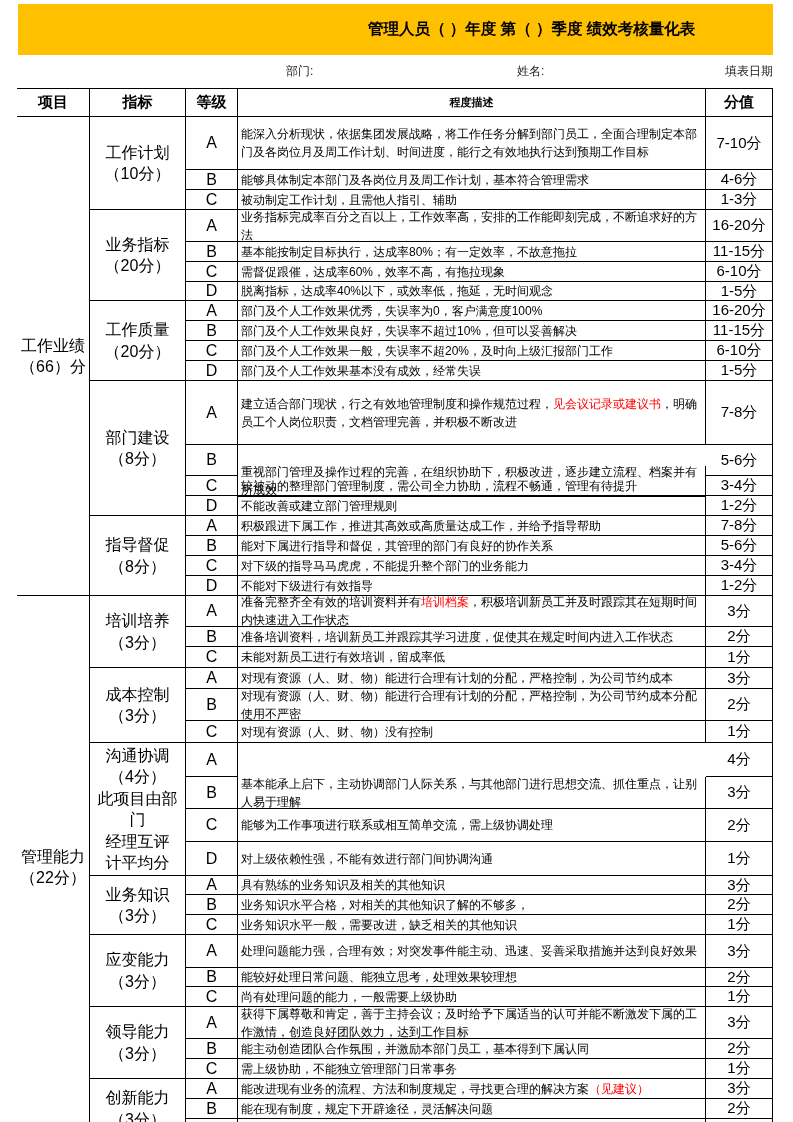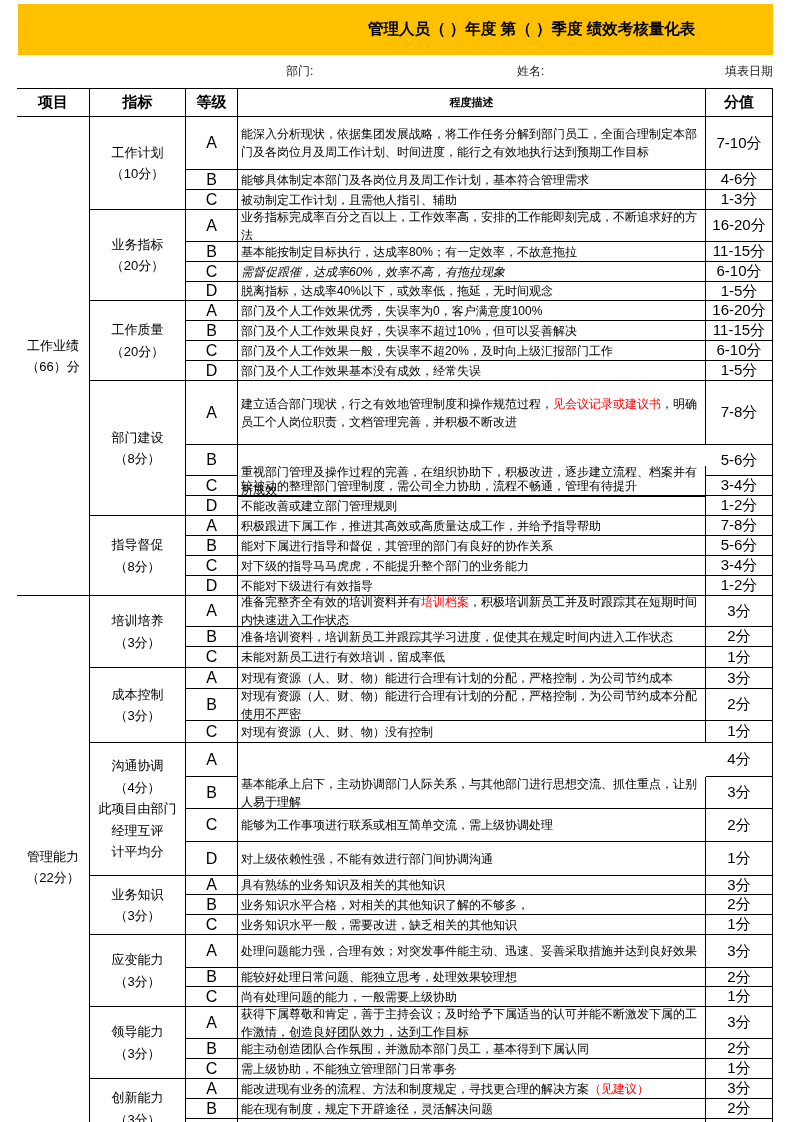--- a/index.html
+++ b/index.html
@@ -27,21 +27,21 @@
       border-right:1px solid #000; border-bottom:1px solid #000;
       overflow:hidden; display:flex; align-items:center; justify-content:center;
     }
     .hdr { border-top:1.5px solid #000; font-weight:bold; font-size:15px; }
     .hdr.small { font-size:11px; }
     .grade { font-size:16px; }
     .score { font-size:15px; white-space:nowrap; }
     .desc { justify-content:flex-start; padding:0 2px 0 3px; }
     .desc-text { font-size:12px; line-height:18px; width:100%; word-break:break-all; }
     .hl { color:#FF0000; }
-    .ind-text, .cat-text { text-align:center; font-size:13px; line-height:21.5px; }
+    .ind-text, .cat-text { text-align:center; font-size:16px; line-height:21.5px; }
     .cat-text { line-height:21px; }
   </style>
 </head>
 <body>
 
 <div class="banner" style="background: rgb(255, 192, 0);"></div>
 <div class="title">管理人员（ ）年度 第（ ）季度 绩效考核量化表</div>
 
 <div class="info" style="left:286px">部门:</div>
 <div class="info" style="left:517px">姓名:</div>
@@ -112,21 +112,21 @@
     </div>
     <div class="cell desc" style="left: 221px; top: 242px; width: 468px; height: 20px;">
       <div class="desc-text"><span>基本能按制定目标执行，达成率80%；有一定效率，不故意拖拉</span></div>
     </div>
     <div class="cell score" style="left: 689px; top: 242px; width: 67px; height: 20px;">
       <span>11-15分</span>
     </div>
     <div class="cell grade" style="left: 169px; top: 262px; width: 52px; height: 20px;">
       <span>C</span>
     </div>
-    <div class="cell desc" style="left: 221px; top: 262px; width: 468px; height: 20px; font-style: italic;">
+    <div class="cell desc" style="left: 221px; top: 262px; width: 468px; height: 20px;">
       <div class="desc-text"><span>需督促跟催，达成率60%，效率不高，有拖拉现象</span></div>
     </div>
     <div class="cell score" style="left: 689px; top: 262px; width: 67px; height: 20px;">
       <span>6-10分</span>
     </div>
     <div class="cell grade" style="left: 169px; top: 282px; width: 52px; height: 19px;">
       <span>D</span>
     </div>
     <div class="cell desc" style="left: 221px; top: 282px; width: 468px; height: 19px;">
       <div class="desc-text"><span>脱离指标，达成率40%以下，或效率低，拖延，无时间观念</span></div>

